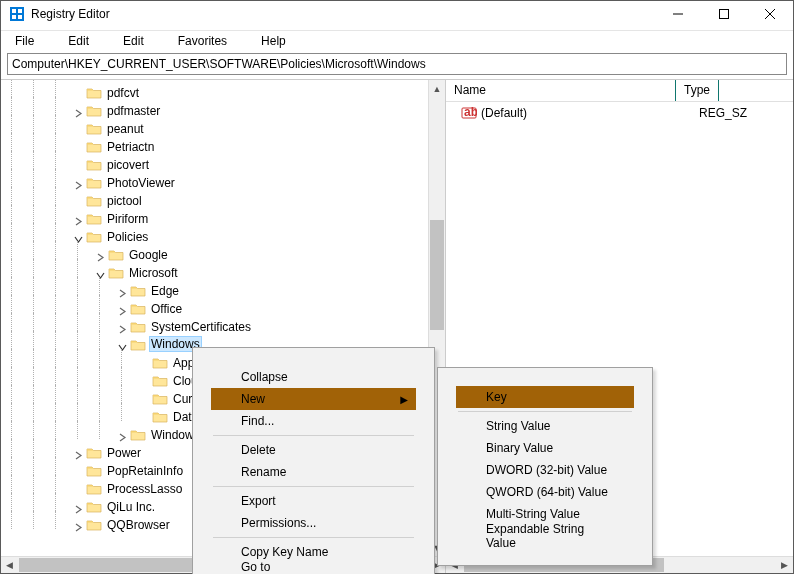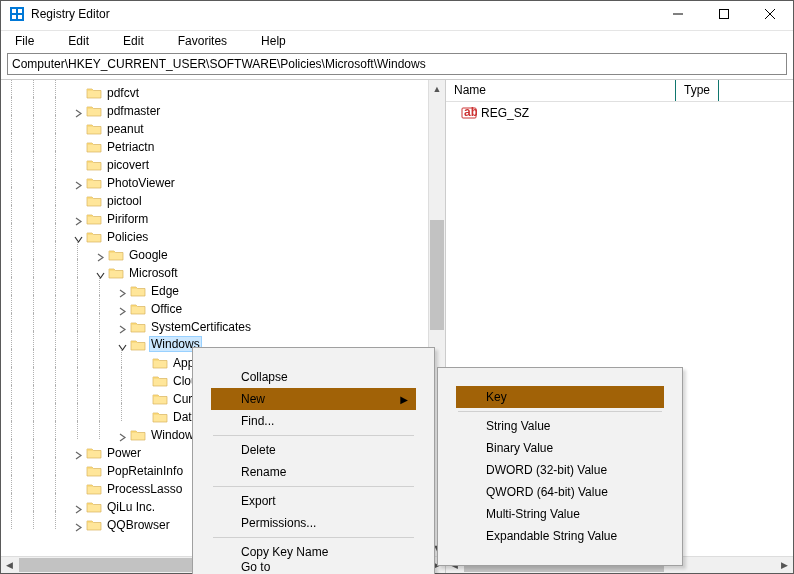--- a/index.html
+++ b/index.html
@@ -37,21 +37,21 @@
 .list-head { display: flex; height: 22px; border-bottom: 1px solid #e0e0e0; }
 .list-head .col { padding: 3px 8px; border-right: 1px solid #0f766e; }
 .list-head .c1 { width: 230px; }
 .list-body { padding: 2px 9px; }
 .list-row { display: flex; align-items: center; height: 18px; padding-left: 6px; }
 .list-row .icon { width: 16px; height: 16px; margin-right: 4px; }
 .list-row .c1 { width: 218px; }
 .list-pane .hscroll .thumb { position: absolute; top: 1px; bottom: 1px; left: 18px; width: 200px; background: #c2c2c2; }
 .ctx { position: absolute; background: #f2f2f2; border: 1px solid #a0a0a0; box-shadow: 3px 3px 3px rgba(0,0,0,0.15); padding: 18px; }
 .ctx1 { left: 191px; top: 346px; width: 243px; }
-.ctx2 { left: 436px; top: 366px; width: 246px; }
+.ctx2 { left: 436px; top: 366px; width: 216px; }
 .ctx .item { height: 22px; display: flex; align-items: center; padding: 0 22px 0 30px; position: relative; }
 .ctx .item.hi { background: #a16207; }
 .ctx .item .rarrow { position: absolute; right: 8px; font-size: 10px; }
 .ctx .sep { height: 1px; background: #d0d0d0; margin: 3px 2px; }
 </style>
 </head>
 <body>
 
 <div class="window">
   <div class="titlebar">
@@ -446,20 +446,21 @@
       <div class="list-head">
         <div class="col c1">Name</div>
         <div class="col c2">Type</div>
       </div>
       <div class="list-body" id="list-body">
           <div class="list-row">
             <span class="icon"><svg width="16" height="16">
                 <rect x="1" y="3" width="14" height="10" fill="#fff" stroke="#c33" rx="1"></rect>
                 <text x="3" y="11" font-size="7" fill="#c33" font-weight="bold">ab</text>
               </svg></span>
+            <span class="c1">(Default)</span>
             <span>REG_SZ</span>
           </div>
         </div>
       <div class="hscroll">
         <div class="arr lf">◀</div>
         <div class="thumb"></div>
         <div class="arr rt">▶</div>
       </div>
     </div>
   </div>

